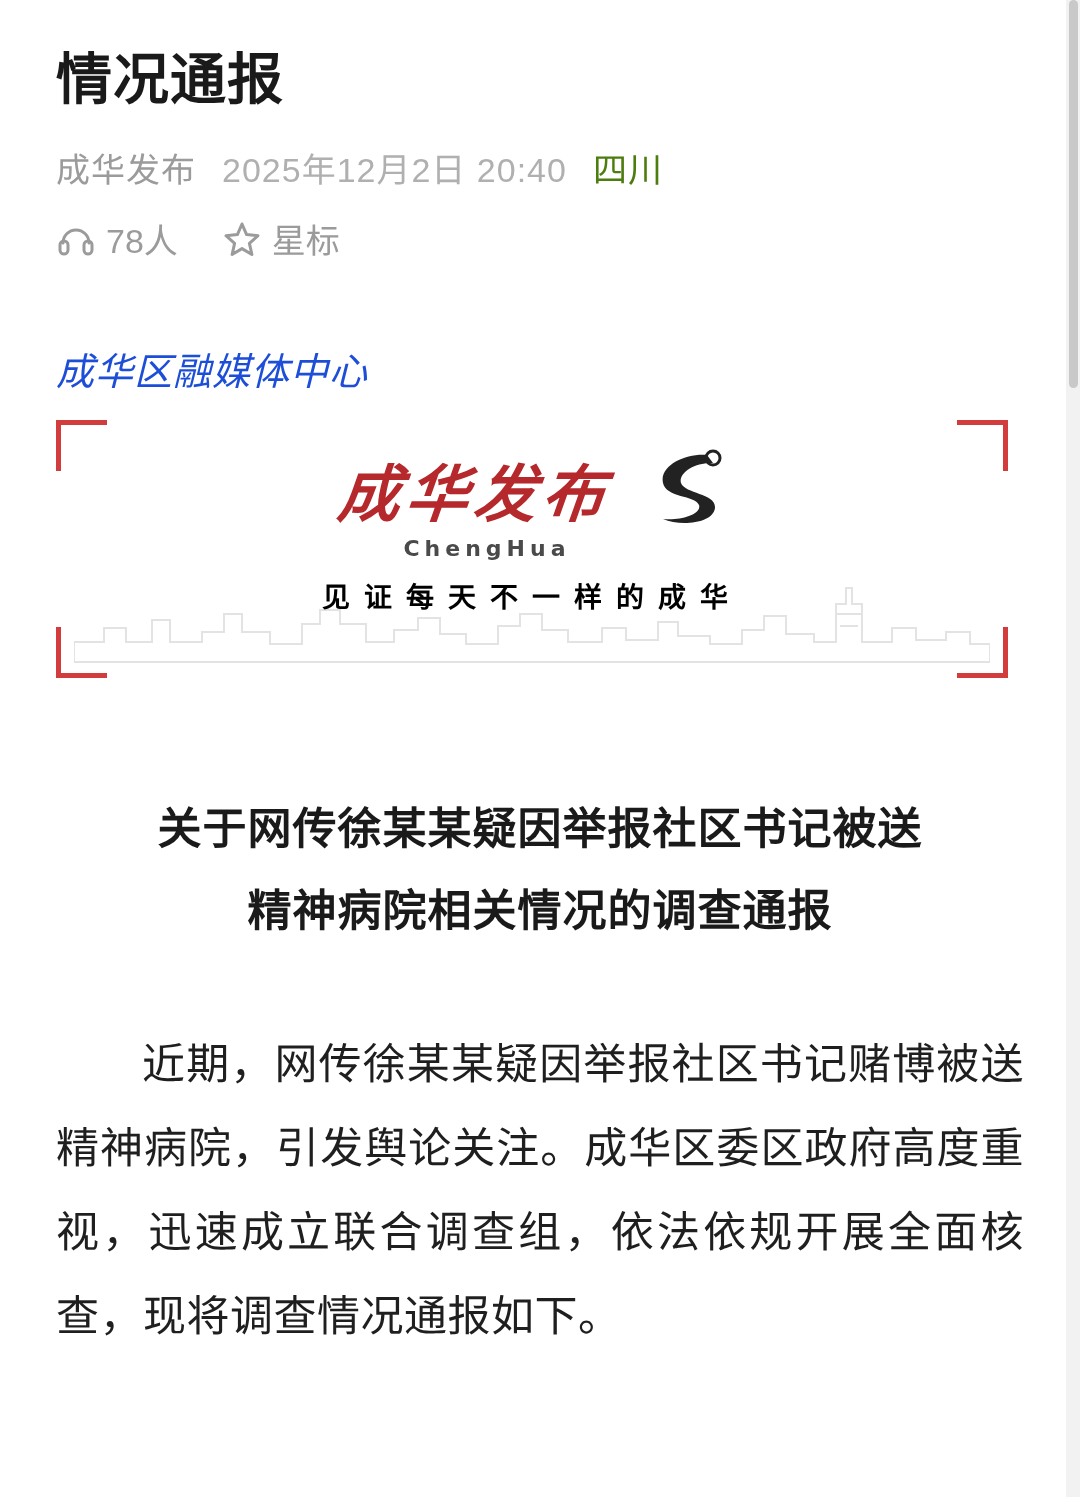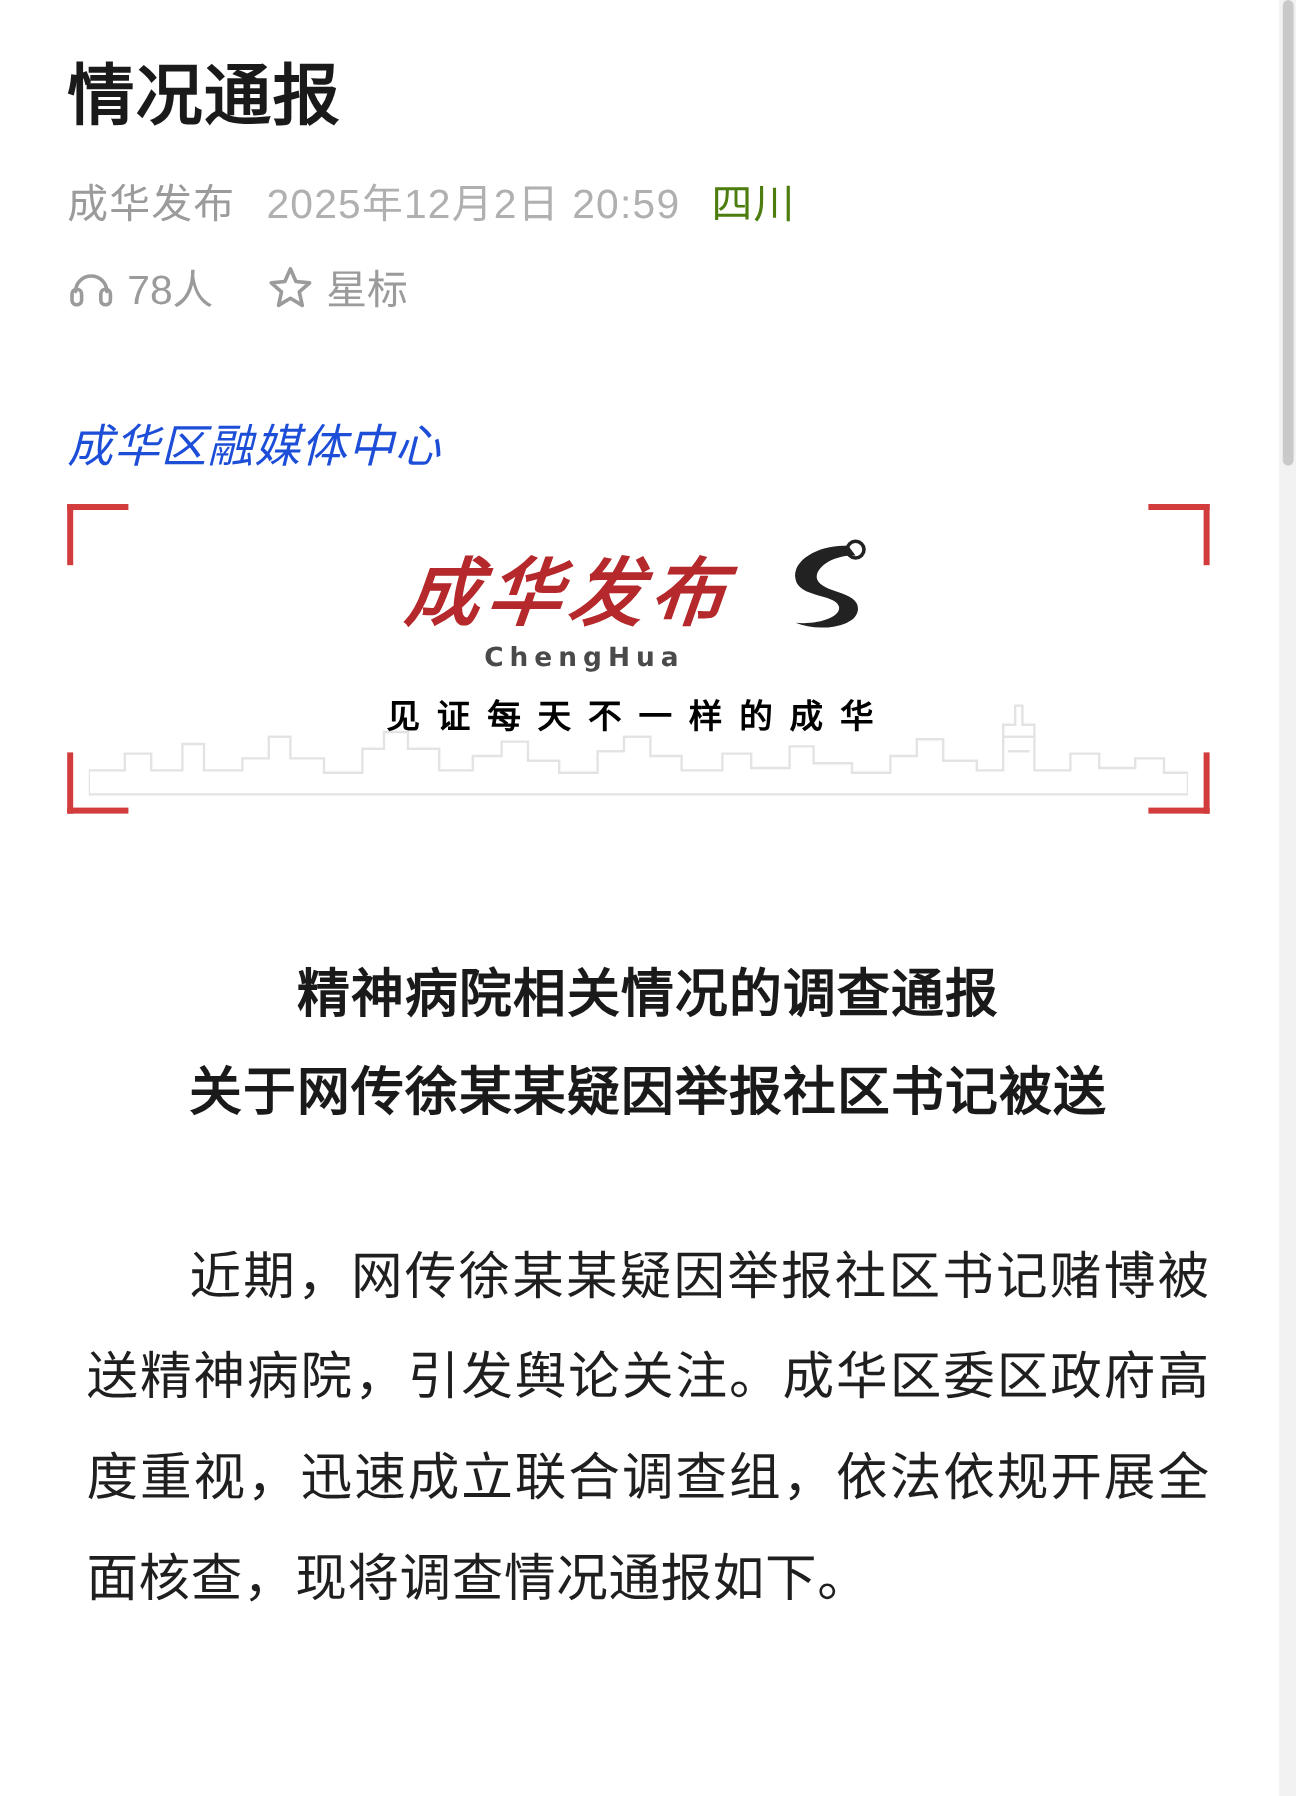--- a/index.html
+++ b/index.html
@@ -184,34 +184,34 @@
   }
   .article-body {
     margin-top: 72px;
     font-size: 43px;
     color: #1f1f1f;
     line-height: 1.95;
     text-align: justify;
     letter-spacing: 0.5px;
   }
   .article-body p {
-    margin: 16px;
+    margin: 0;
     text-indent: 2em;
   }
 </style>
 </head>
 <body>
 
 <div class="page">
 
   <h1 class="title">情况通报</h1>
 
   <div class="meta-row">
     <span class="meta-author">成华发布</span>
-    <span class="meta-date">2025年12月2日 20:59</span>
+    <span class="meta-date">2025年12月2日 20:40</span>
     <span class="meta-region">四川</span>
   </div>
 
   <div class="stats-row">
     <span class="stat">
       <span class="icon">
         <svg width="40" height="40" viewBox="0 0 40 40">
           <path d="M7 24 a13 13 0 0 1 26 0" fill="none" stroke="#9b9b9b" stroke-width="3" stroke-linecap="round"></path>
           <rect x="4" y="22" width="8" height="13" rx="4" fill="none" stroke="#9b9b9b" stroke-width="3"></rect>
           <rect x="28" y="22" width="8" height="13" rx="4" fill="none" stroke="#9b9b9b" stroke-width="3"></rect>
@@ -265,22 +265,22 @@
                    L740 50 L740 58 L762 58 L762 20 L772 20 L772 4 L778 4 L778 20
                    L788 20 L788 58 L818 58 L818 44 L842 44 L842 56 L872 56 L872 48
                    L896 48 L896 60 L916 60 L916 78 Z"></path>
           <path d="M762 30 L788 30 M766 42 L784 42"></path>
         </g>
       </svg>
     </div>
   </div>
 
   <div class="article-title">
+    <div>关于网传徐某某疑因举报社区书记被送</div>
     <div>精神病院相关情况的调查通报</div>
-    <div>关于网传徐某某疑因举报社区书记被送</div>
   </div>
 
   <div class="article-body">
     <p>近期，网传徐某某疑因举报社区书记赌博被送精神病院，引发舆论关注。成华区委区政府高度重视，迅速成立联合调查组，依法依规开展全面核查，现将调查情况通报如下。</p>
   </div>
 
   <div class="scroll-track">
     <div class="scroll-thumb"></div>
   </div>
 </div>

